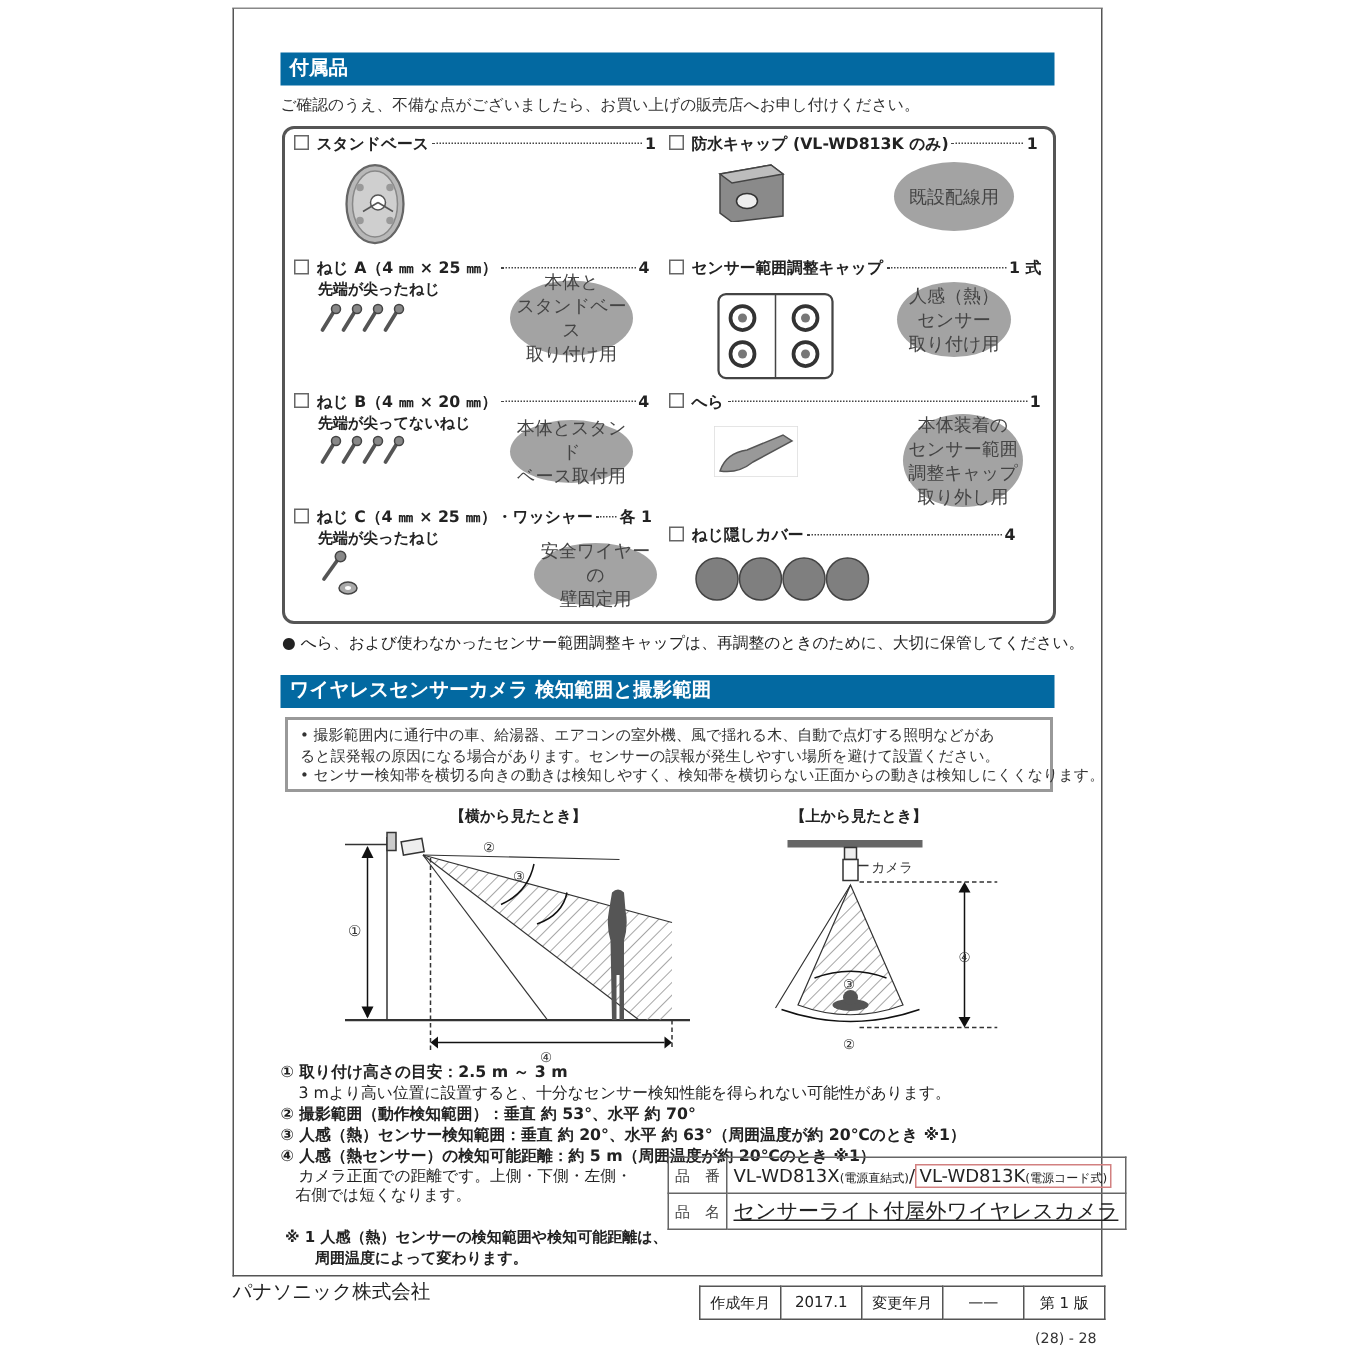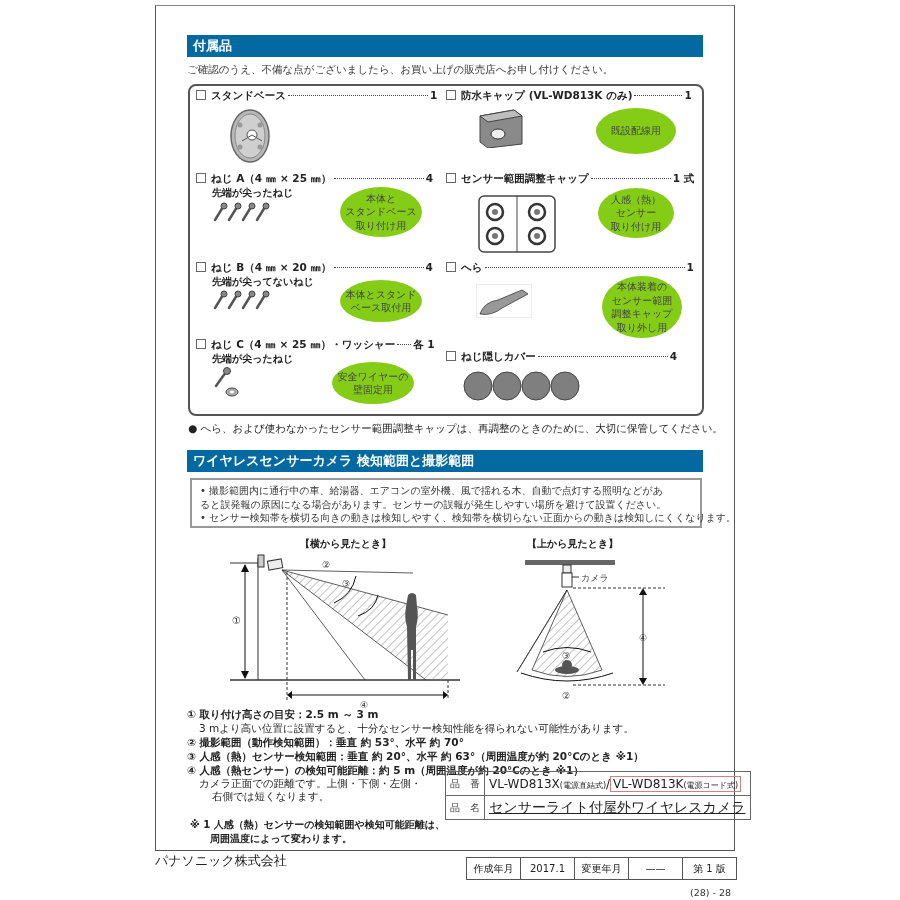--- a/index.html
+++ b/index.html
@@ -12,21 +12,21 @@
 
   .intro { position: absolute; left: 187px; top: 63px; font-size: 10.5px; color: #333; }
 
   .acc-box { position: absolute; left: 188px; top: 84px; width: 516px; height: 332px; border: 2px solid #555; border-radius: 8px; }
 
   .item { position: absolute; font-size: 10.5px; font-weight: bold; color: #222; white-space: nowrap; }
   .item .cb { display: inline-block; width: 10px; height: 10px; border: 1px solid #666; vertical-align: -1px; margin-right: 5px; background:#fff; }
   .item .dots { display:inline-block; border-bottom: 1.5px dotted #444; vertical-align: 3px; margin: 0 2px; }
   .sub { position: absolute; font-size: 10px; font-weight: bold; color: #222; }
 
-  .bubble { position: absolute; background: #84cc16; border-radius: 50%; font-size: 10px; color: #444; text-align: center; display: flex; align-items: center; justify-content: center; line-height: 1.35; white-space: pre-line; }
+  .bubble { position: absolute; background: #a3a3a3; border-radius: 50%; font-size: 12px; color: #444; text-align: center; display: flex; align-items: center; justify-content: center; line-height: 1.35; white-space: pre-line; }
 
   .note-line { position: absolute; left: 188px; top: 422px; font-size: 10.5px; color: #222; white-space: nowrap; }
 
   .warn-box { position: absolute; left: 190px; top: 478px; width: 512px; height: 50px; border: 2px solid #999; padding: 4px 8px; font-size: 10px; color: #333; line-height: 1.35; }
   .warn-box p { white-space: nowrap; }
 
   .diag-title { position: absolute; font-size: 10px; font-weight: bold; color: #222; }
 
   .spec { position: absolute; left: 187px; font-size: 10.5px; color: #222; white-space: nowrap; }
   .spec.b { font-weight: bold; }
@@ -163,21 +163,21 @@
 <div class="item" style="left:196px;top:338px;">
   <span class="cb"></span><span>ねじ C（4 ㎜ × 25 ㎜）・ワッシャー</span><span class="dots" style="width:14px;"></span><span>各 1</span>
 </div>
 <div class="sub" style="left:212px;top:352px;">先端が尖ったねじ</div>
 <svg style="position:absolute;left:212px;top:366px;" width="30" height="32">
   <line x1="4" y1="20" x2="14" y2="6" stroke="#555" stroke-width="2.5" stroke-linecap="round"></line>
   <circle cx="15" cy="5" r="3.5" fill="#888" stroke="#444"></circle>
   <ellipse cx="20" cy="26" rx="6" ry="4" fill="#aaa" stroke="#444"></ellipse>
     <ellipse cx="20" cy="26" rx="2" ry="1.3" fill="#fff"></ellipse>
 </svg>
-<div class="bubble" style="left:332px;top:362px;width:82px;height:42px;">安全ワイヤーの
+<div class="bubble" style="left:356px;top:362px;width:82px;height:42px;">安全ワイヤーの
 壁固定用</div>
 
 <div class="item" style="left:446px;top:350px;">
   <span class="cb"></span><span>ねじ隠しカバー</span><span class="dots" style="width:130px;"></span><span>4</span>
 </div>
 <svg style="position:absolute;left:462px;top:370px;" width="122" height="32">
   <g fill="#7f7f7f" stroke="#444">
       <circle cx="16" cy="16" r="14"></circle>
       <circle cx="45" cy="16" r="14"></circle>
       <circle cx="74" cy="16" r="14"></circle>
@@ -256,21 +256,21 @@
     <polygon points="124,123 128,130 132,123" fill="#111"></polygon>
   <text x="124" y="86" font-size="9" fill="#333">④</text>
 </svg>
 
 <div class="spec b" style="top:708px;">① 取り付け高さの目安：2.5 m ～ 3 m</div>
 <div class="spec indent" style="top:722px;">3 mより高い位置に設置すると、十分なセンサー検知性能を得られない可能性があります。</div>
 <div class="spec b" style="top:736px;">② 撮影範囲（動作検知範囲）：垂直 約 53°、水平 約 70°</div>
 <div class="spec b" style="top:750px;">③ 人感（熱）センサー検知範囲：垂直 約 20°、水平 約 63°（周囲温度が約 20℃のとき ※1）</div>
 <div class="spec b" style="top:764px;">④ 人感（熱センサー）の検知可能距離：約 5 m（周囲温度が約 20℃のとき ※1）</div>
 <div class="spec indent" style="top:777px;">カメラ正面での距離です。上側・下側・左側・</div>
-<div class="spec" style="left:212px;top:790px;">右側では短くなります。</div>
+<div class="spec" style="left:197px;top:790px;">右側では短くなります。</div>
 
 <div class="footnote" style="top:818px;">※ 1 人感（熱）センサーの検知範囲や検知可能距離は、</div>
 <div class="footnote" style="left:210px;top:832px;">周囲温度によって変わります。</div>
 
 <table class="info-table">
   <tbody>
   <tr>
     <td class="lbl">品　番</td>
     <td style="font-size:12px;">
       <span>VL-WD813X</span><span class="small">(電源直結式)</span><span>/</span><span class="model-red"><span>VL-WD813K</span><span class="small">(電源コード式)</span></span>

